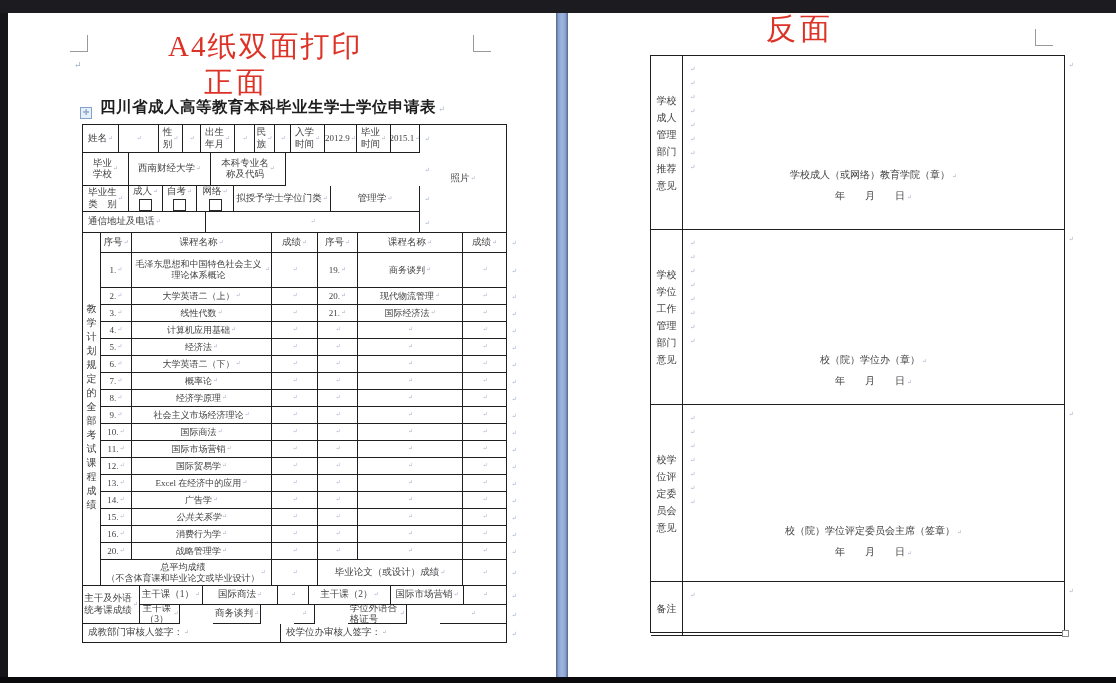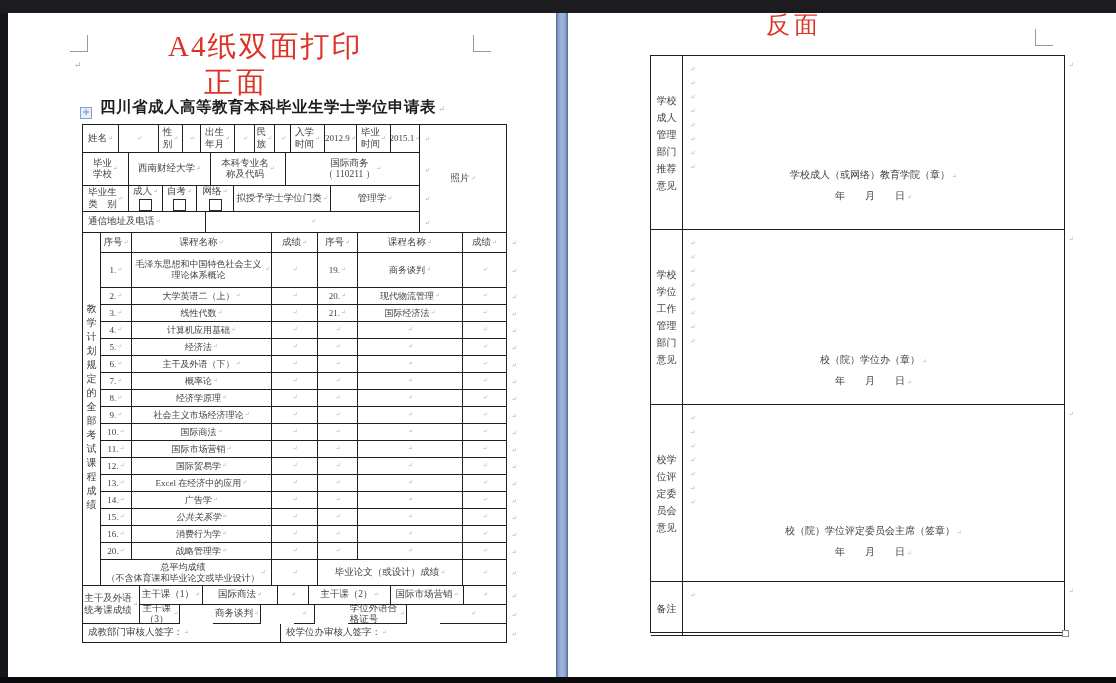--- a/index.html
+++ b/index.html
@@ -104,22 +104,20 @@
             <div class="fcell" style="width:34px;">毕业
 时间</div>
             <div class="fcell" style="width:29px;font-size:9px;">2015.1</div>
           </div>
           <div class="frow" style="height:33px;">
             <div class="fcell" style="width:46px;">毕业
 学校</div>
             <div class="fcell" style="width:82px;">西南财经大学</div>
             <div class="fcell" style="width:75px;">本科专业名
 称及代码</div>
-            <div class="fcell" style="width:134px;">国际商务
-（ 110211 ）</div>
           </div>
           <div class="frow" style="height:26px;">
             <div class="fcell" style="width:46px;">毕业生
 类　别</div>
             <div class="fcell optcell" style="width:34px;">
               <span class="optlbl">成人</span>
               <span class="cbx"></span>
             </div>
             <div class="fcell optcell" style="width:34px;">
               <span class="optlbl">自考</span>
@@ -187,21 +185,21 @@
               <div class="frow" style="height: 17px;">
                 <div class="fcell small" style="width: 31px;">5.</div>
                 <div class="fcell small" style="width: 140px;">经济法</div>
                 <div class="fcell small" style="width: 46px;"></div>
                 <div class="fcell small" style="width: 40px;"></div>
                 <div class="fcell small" style="width: 105px;"></div>
                 <div class="fcell small" style="width: 44px;"></div>
               </div>
               <div class="frow" style="height: 17px;">
                 <div class="fcell small" style="width: 31px;">6.</div>
-                <div class="fcell small" style="width: 140px;">主干及外语（下）</div>
+                <div class="fcell small" style="width: 140px;">大学英语二（下）</div>
                 <div class="fcell small" style="width: 46px;"></div>
                 <div class="fcell small" style="width: 40px;"></div>
                 <div class="fcell small" style="width: 105px;"></div>
                 <div class="fcell small" style="width: 44px;"></div>
               </div>
               <div class="frow" style="height: 17px;">
                 <div class="fcell small" style="width: 31px;">7.</div>
                 <div class="fcell small" style="width: 140px;">概率论</div>
                 <div class="fcell small" style="width: 46px;"></div>
                 <div class="fcell small" style="width: 40px;"></div>
@@ -326,21 +324,21 @@
           <div class="fcell left" style="width:226px;">校学位办审核人签字：</div>
         </div>
       </div>
 
     </div>
   </div>
 
   <div class="divider"></div>
 
   <div class="page page-right">
-    <div class="rednote" style="left:198px;top:-4px;font-size:24px;letter-spacing:4px;">反面</div>
+    <div class="rednote" style="left:198px;top:-4px;font-size:30px;letter-spacing:4px;">反面</div>
     <div class="cm cm-dr" style="left:467px;top:16px;"></div>
 
     <div class="backwrap" style="left:82px;top:42px;width:413px;height:576px;" id="back-table">
       <div class="bsection" style="height: 173px;">
           <div class="blabel">学校
 成人
 管理
 部门
 推荐
 意见</div>

